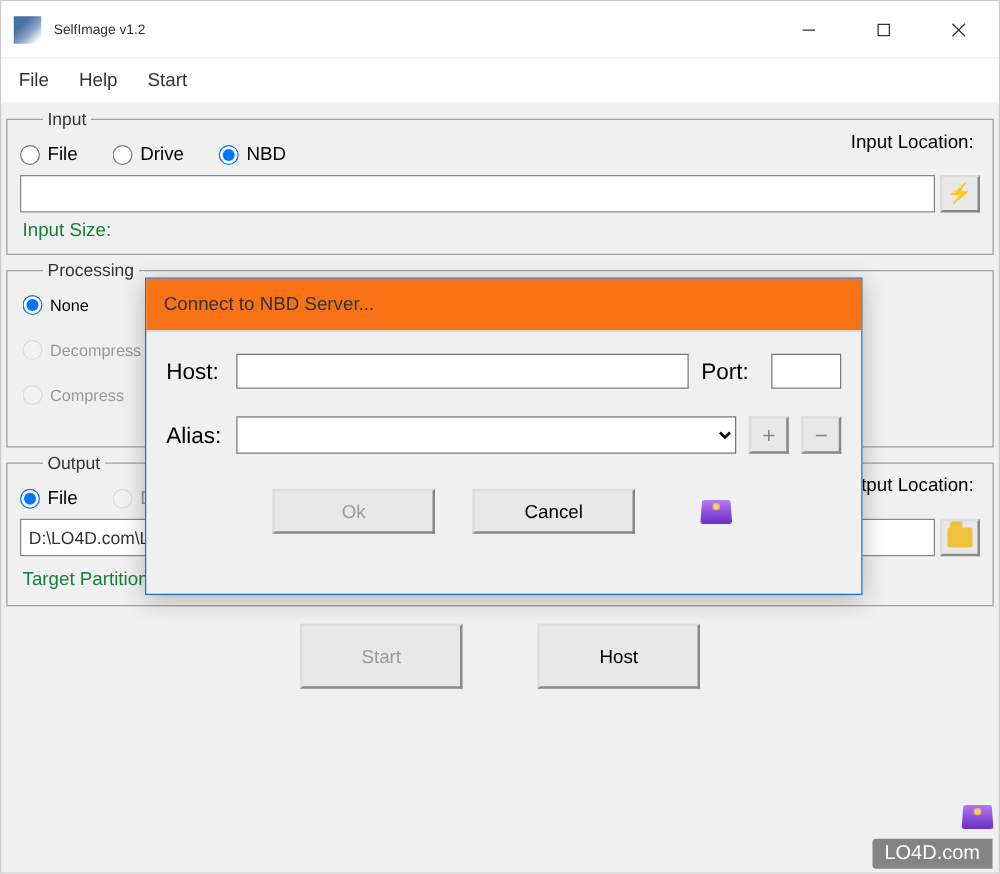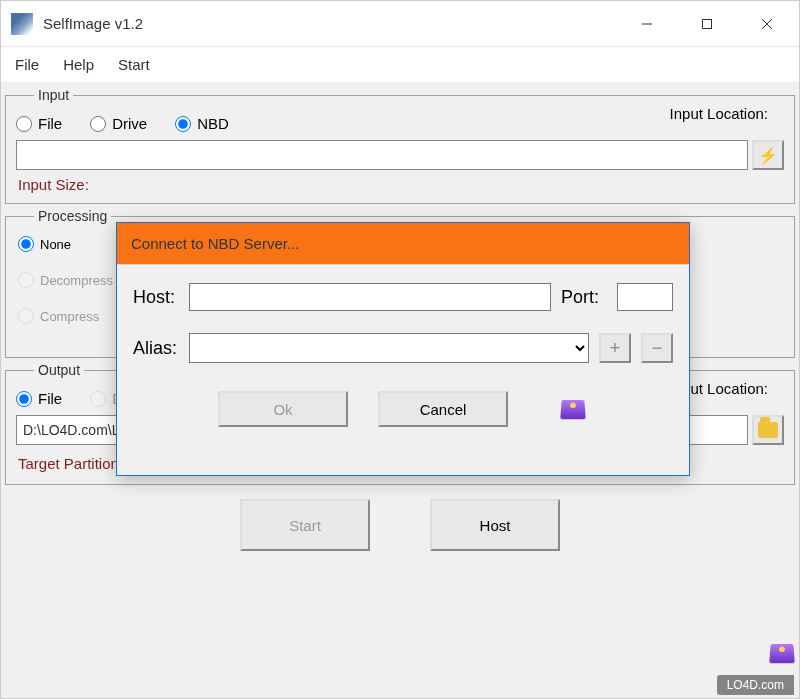--- a/index.html
+++ b/index.html
@@ -27,21 +27,21 @@
   align-items: center;
   padding: 0 2px 0 10px;
   border-bottom: 1px solid #e8e8e8;
 }
 .titlebar .app-icon {
   width: 22px;
   height: 22px;
   margin-right: 10px;
   background: linear-gradient(135deg,#4a6fa5 30%,#8aa5c9 60%,#fff 90%);
 }
-.titlebar .title { color:#333; font-size:15px; }
+.titlebar .title { color:#333; font-size:11px; }
 .win-controls { margin-left:auto; display:flex; }
 .win-btn {
   width:60px;height:42px;display:flex;align-items:center;justify-content:center;
   color:#444;font-size:16px;
 }
 .menubar {
   background:#fff;
   height:36px;
   display:flex;
   align-items:center;
@@ -66,39 +66,39 @@
   padding:0 4px;
   margin-left:18px;
 }
 
 .radios { display:flex; gap:28px; padding:6px 0 8px 0; align-items:center; font-size:15px; }
 .radio { display:flex; align-items:center; gap:6px; }
 .radio input[type=radio]{ width:16px;height:16px; }
 .radio.disabled { color:#999; }
 .radio.disabled input { opacity:.6; }
 
-.loc-label { position:absolute; right:24px; top:2px; font-size:15px; background:#f0f0f0; padding:0 2px; }
+.loc-label { position:absolute; right:13px; top:2px; font-size:15px; background:#f0f0f0; padding:0 2px; }
 
 .input-row { display:flex; gap:4px; }
 input.textfield {
   flex:1;
   height:30px;
   border:1px solid #888;
   background:#fff;
   padding:2px 6px;
   font-size:14px;
 }
 .btn-sq {
   width:32px;height:30px;
   border:2px outset #ddd;
   background:#e8e8e8;
   display:flex;align-items:center;justify-content:center;
 }
 
-.size-line { padding:6px 2px 0 2px; color:#7f1d1d; font-size:15px; }
+.size-line { padding:6px 2px 0 2px; color:#15803d; font-size:15px; }
 
 .output-path {
   width:100%; height:30px; border:1px solid #888; background:#fff;
   padding:2px 6px; font-size:15px; color:#333;
 }
 
 .bottom-bar {
   display:flex;
   justify-content:center;
   gap:60px;
@@ -111,21 +111,21 @@
   font-size:15px;
 }
 button.std.disabled { color:#9a9a9a; }
 
 .watermark {
   position:absolute;
   right:6px; bottom:4px;
   background:rgba(120,120,120,.9);
   color:#fff;
   padding:3px 10px;
-  font-size:12px;
+  font-size:16px;
   border-radius:3px 0 0 3px;
 }
 
 
 .modal {
   position:absolute;
   left:116px; top:222px;
   width:574px; height:254px;
   background:#f0f0f0;
   border:1px solid #1a6fc9;

